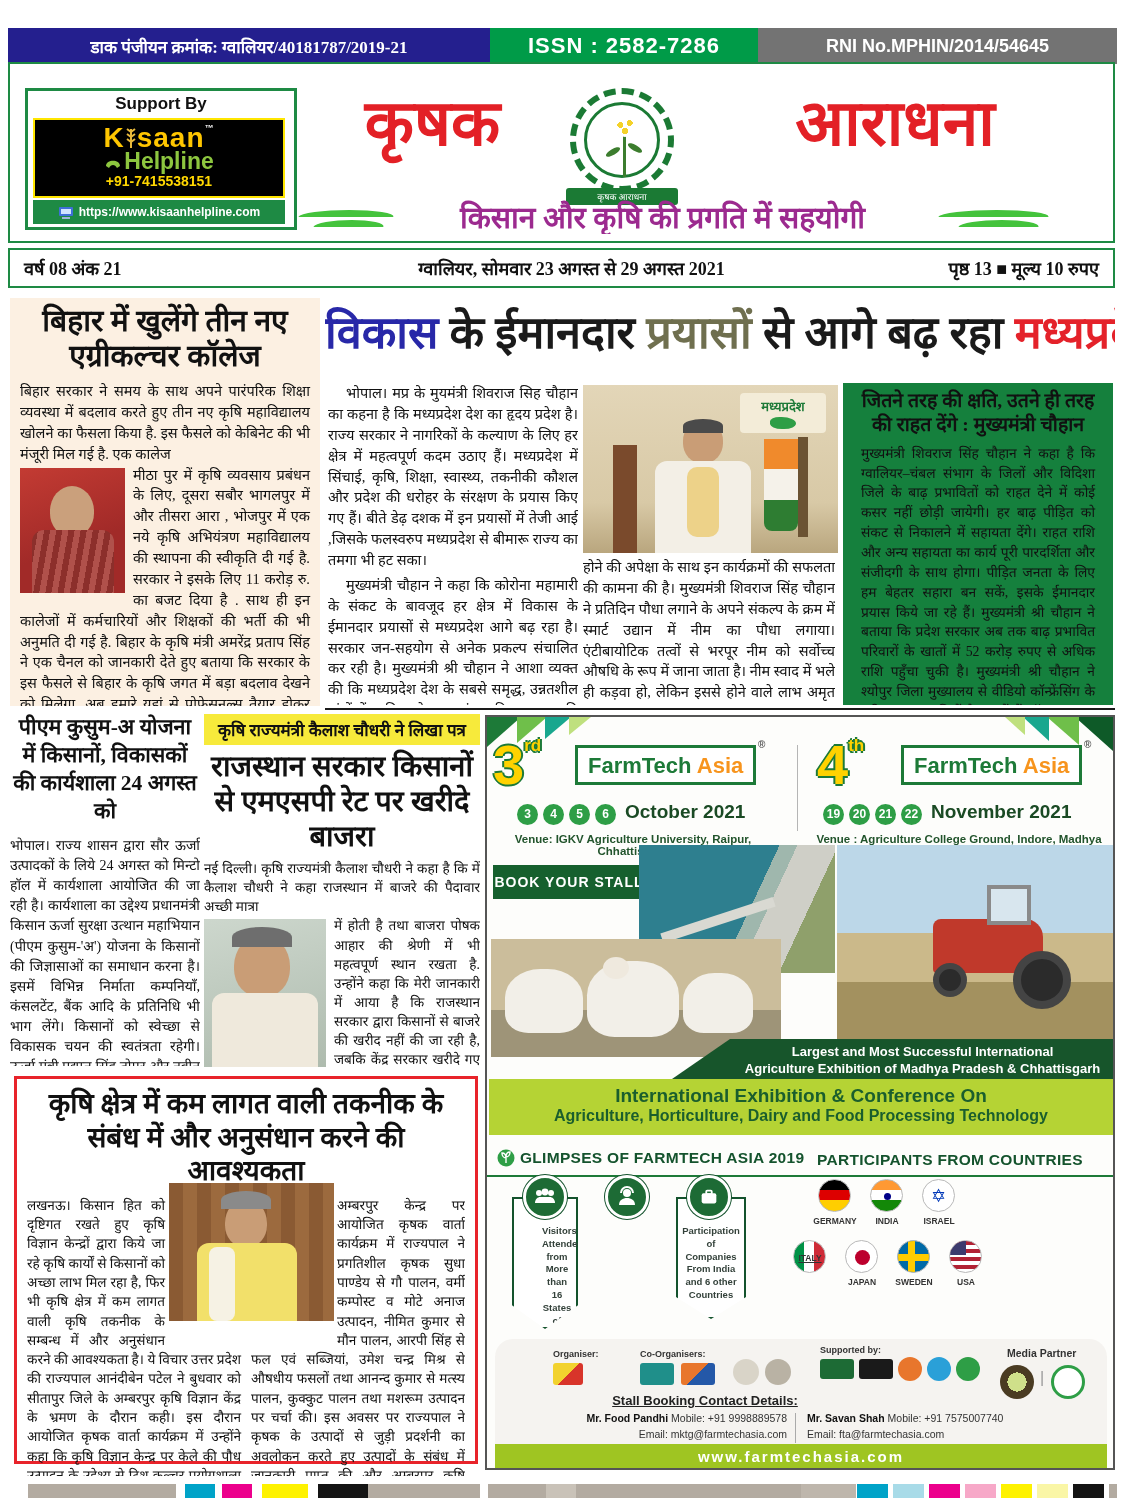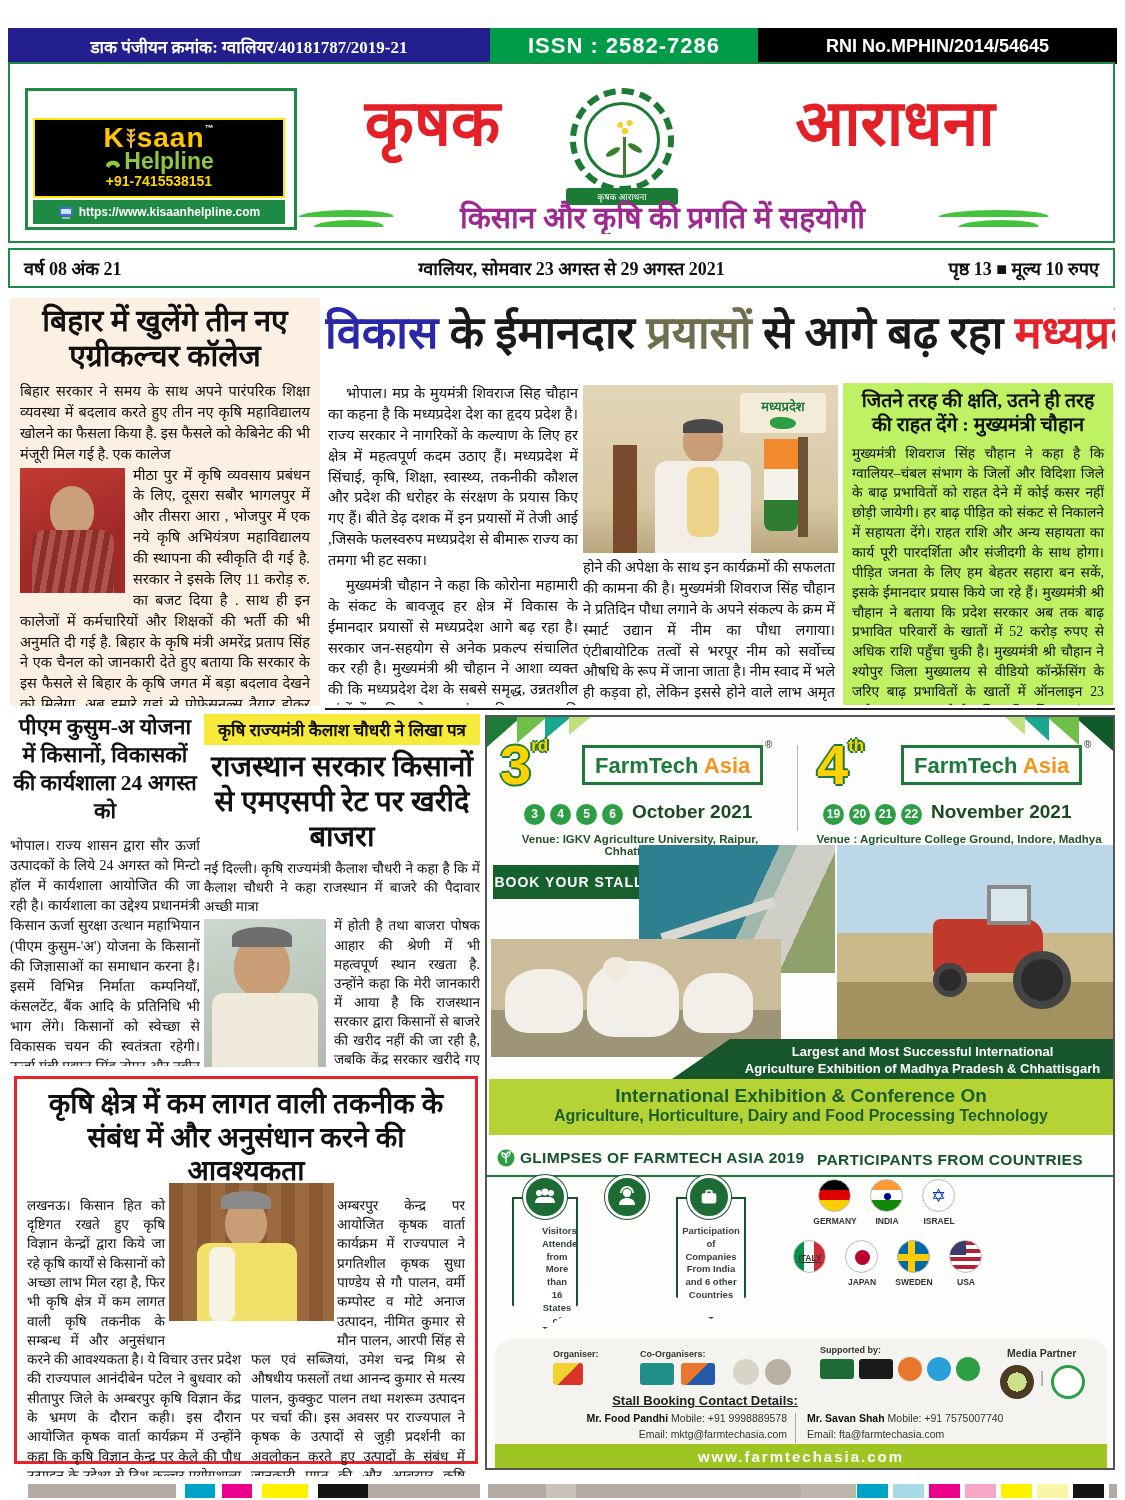--- a/index.html
+++ b/index.html
@@ -7,21 +7,21 @@
         font-family:"Liberation Sans",sans-serif;}
   .abs{position:absolute;}
   .hindi{font-family:"Liberation Serif","DejaVu Serif",serif;}
   .just{text-align:justify;}
   .hid{overflow:hidden;}
 
   
   .topbar-seg{top:28px;height:36px;color:#fff;display:flex;align-items:center;justify-content:center;font-weight:bold;}
   .tb-left{left:8px;width:482px;background:#241f8e;font-size:17px;}
   .tb-mid{left:490px;width:268px;background:#009b48;font-size:22px;letter-spacing:1px;font-family:"Liberation Sans",sans-serif;}
-  .tb-right{left:758px;width:359px;background:#000000;font-size:18px;}
+  .tb-right{left:758px;width:359px;background:#737373;font-size:18px;}
   .online-ed{left:0;top:66px;width:1125px;text-align:center;color:#1059c8;font-weight:bold;font-size:15px;}
 
   
   .mast-box{left:8px;top:62px;width:1107px;height:181px;border:2px solid #1e8a44;box-sizing:border-box;background:#fff;}
   .support-box{left:25px;top:88px;width:272px;height:142px;border:3px solid #1e8a44;box-sizing:border-box;background:#fff;}
   .support-label{left:0;top:0;width:100%;height:26px;display:flex;align-items:center;justify-content:center;font-weight:bold;font-size:17px;color:#111;}
   .kisaan-black{left:5px;top:27px;width:252px;height:80px;background:#000;border:2px solid #ffe600;box-sizing:border-box;text-align:center;line-height:1;}
   .kisaan-line1{margin-top:4px;font-weight:bold;font-size:28px;color:#ffc600;letter-spacing:1px;}
   .kisaan-tm{font-size:9px;color:#fff;vertical-align:top;}
   .kisaan-line2{font-weight:bold;font-size:23px;color:#8dc63f;margin-top:-2px;}
@@ -50,21 +50,21 @@
   .bihar-photo{float:left;width:105px;height:125px;margin:3px 8px 2px 0;background:linear-gradient(160deg,#c33b33 0%,#a12a28 60%);position:relative;overflow:hidden;}
   .head-shape{position:absolute;border-radius:50% 50% 45% 45%;background:#caa07c;}
   .body-shape{position:absolute;border-radius:12px 12px 0 0;}
 
   
   .mp-head{left:325px;top:300px;width:790px;height:74px;text-align:center;font-weight:bold;font-size:45px;line-height:1.5;white-space:nowrap;}
   .mp-col{top:383px;height:322px;}
   .mp-col p{margin:0 0 4px 0;text-indent:18px;}
   .mp-photo{left:583px;top:385px;width:255px;height:168px;background:#e8dcc4;overflow:hidden;}
   .mp-rule{left:325px;top:708px;width:790px;height:2px;background:#1a1a1a;}
-  .mp-sidebar{left:843px;top:383px;width:270px;height:322px;background:#bef264;box-sizing:border-box;padding:6px 9px;}
+  .mp-sidebar{left:843px;top:383px;width:270px;height:322px;background:#15803d;box-sizing:border-box;padding:6px 18px;}
   .mp-sidebar h3{margin:0 0 6px 0;text-align:center;font-size:19.5px;line-height:1.25;color:#111;}
 
   
   .kusum{left:10px;top:714px;width:190px;height:352px;}
   .kusum h3{margin:0 0 10px 0;text-align:center;font-size:21.5px;line-height:1.3;color:#111;}
   .kusum .body-sm{font-size:14px;}
 
   
   .bajra{left:204px;top:714px;width:276px;height:354px;}
   .kicker{background:#f7ea3b;text-align:center;font-weight:bold;font-size:17px;color:#111;padding:4px 0;}
@@ -123,20 +123,21 @@
 
 <div id="page">
 
   <div class="abs topbar-seg tb-left hindi">डाक पंजीयन क्रमांक: ग्वालियर/40181787/2019-21</div>
   <div class="abs topbar-seg tb-mid">ISSN : 2582-7286</div>
   <div class="abs topbar-seg tb-right">RNI No.MPHIN/2014/54645</div>
   <div class="abs online-ed">Online edition @20 page</div>
 
   <div class="abs mast-box"></div>
   <div class="abs support-box">
+    <div class="abs support-label">Support By</div>
     <div class="abs kisaan-black">
       <div class="kisaan-line1"><span>K</span><svg width="12" height="22" viewBox="0 0 12 22" style="vertical-align:-2px">
             <path d="M6 2 L6 21" stroke="#e8b93c" stroke-width="2"></path>
             <path d="M6 5 L2 2 M6 5 L10 2 M6 10 L2 7 M6 10 L10 7 M6 15 L2 12 M6 15 L10 12" stroke="#e8b93c" stroke-width="2" fill="none"></path>
           </svg><span>saan</span><span class="kisaan-tm">™</span></div>
       <div class="kisaan-line2"><svg width="18" height="16" viewBox="0 0 18 16" style="vertical-align:-2px;margin-right:2px">
             <path d="M2 11 C2 4 16 4 16 11 L13 13 C11 9 7 9 5 13 Z" fill="#8dc63f"></path>
           </svg><span>Helpline</span></div>
       <div class="kisaan-line3">+91-7415538151</div>
     </div>
@@ -258,21 +259,21 @@
 
     <div class="tri" style="left:0;top:0;border-left:34px solid #1d7a38;border-bottom:30px solid transparent;"></div>
     <div class="tri" style="left:30px;top:0;border-left:30px solid #6fbf4a;border-bottom:26px solid transparent;"></div>
     <div class="tri" style="left:58px;top:0;border-left:26px solid #19a78e;border-bottom:22px solid transparent;"></div>
     <div class="tri" style="left:82px;top:0;border-left:22px solid #bfe07e;border-bottom:18px solid transparent;"></div>
     <div class="tri" style="right:0;top:0;border-right:38px solid #0e5a28;border-bottom:34px solid transparent;"></div>
     <div class="tri" style="right:34px;top:0;border-right:32px solid #6fbf4a;border-bottom:28px solid transparent;"></div>
     <div class="tri" style="right:64px;top:0;border-right:26px solid #19a78e;border-bottom:24px solid transparent;"></div>
     <div class="tri" style="right:88px;top:0;border-right:20px solid #bfe07e;border-bottom:18px solid transparent;"></div>
 
-    <div class="abs" style="left:7px;top:18px;width:292px;height:112px;text-align:center;">
+    <div class="abs" style="left:0;top:18px;width:292px;height:112px;text-align:center;">
       <span class="ed-num" style="position:absolute;left:6px;top:2px;"><span>3</span><span class="ed-sup">rd</span></span>
       <span class="ft-logo" style="position:absolute;left:88px;top:10px;"><span class="ft-farm">Farm</span><span class="ft-tech">Tech</span> <span class="ft-asia">Asia</span><span class="ft-reg">®</span></span>
       <div style="position:absolute;left:30px;top:66px;width:240px;text-align:left;">
         <span class="date-circ">3</span><span class="date-circ">4</span><span class="date-circ">5</span><span class="date-circ">6</span><span class="month">October 2021</span>
       </div>
       <div class="venue" style="position:absolute;left:0;top:92px;width:292px;">Venue: IGKV Agriculture University, Raipur, Chhattisgarh</div>
     </div>
     <div class="abs" style="left:310px;top:28px;width:1px;height:86px;background:#b5b5b5;"></div>
 
     <div class="abs" style="left:322px;top:18px;width:300px;height:112px;text-align:center;">

